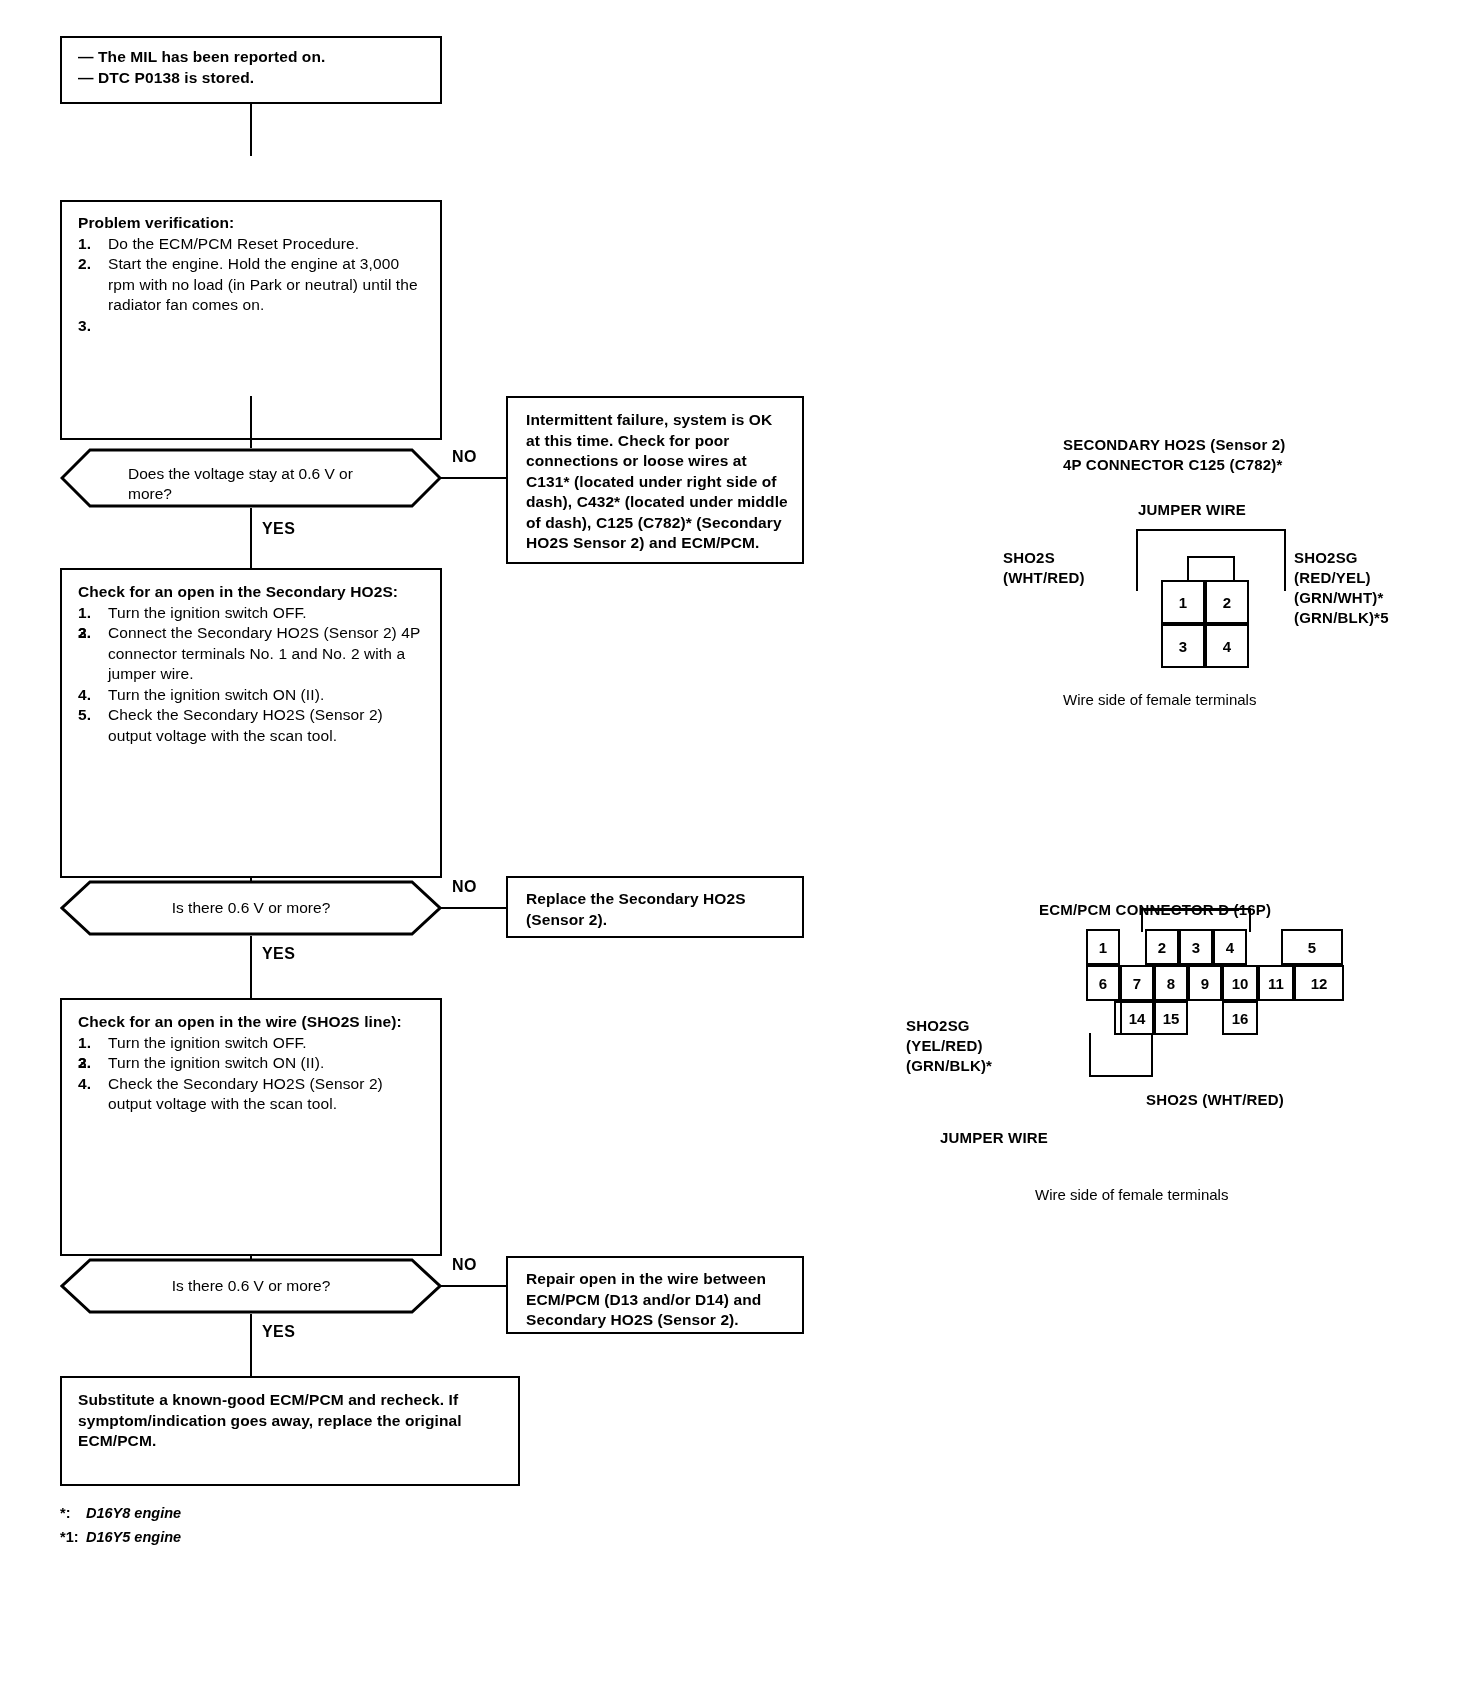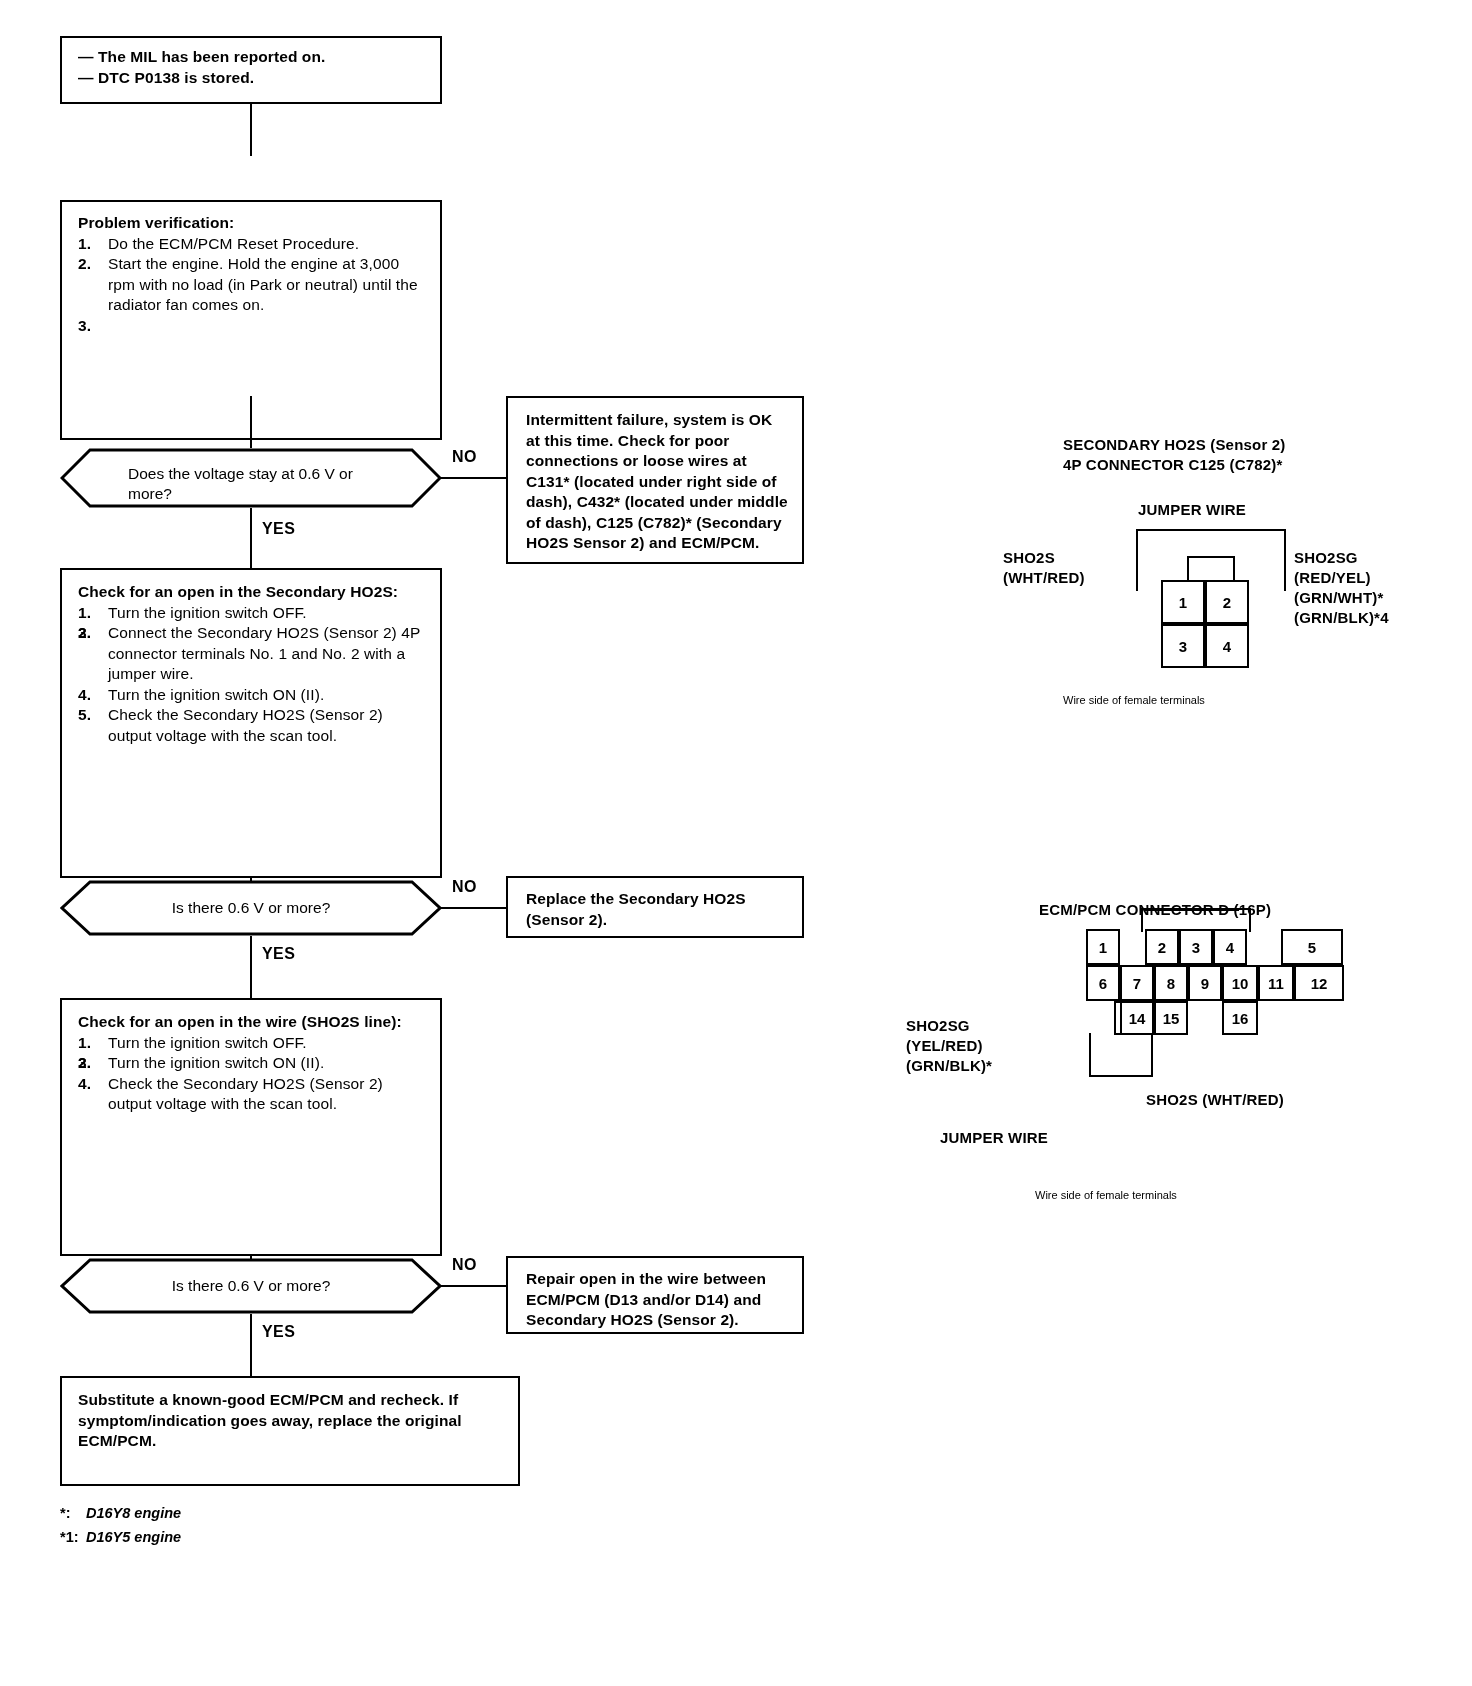--- a/index.html
+++ b/index.html
@@ -99,21 +99,21 @@
   
   .diagram-title {
     position: absolute;
     font-size: 15px;
     font-weight: bold;
     line-height: 20px;
     letter-spacing: 0.2px;
   }
   .diagram-caption {
     position: absolute;
-    font-size: 11px;
+    font-size: 15px;
     line-height: 20px;
   }
   .wire-label {
     position: absolute;
     font-size: 15px;
     font-weight: bold;
     line-height: 20px;
     letter-spacing: 0.2px;
   }
   .pin {
@@ -296,21 +296,21 @@
 
 <div class="wire-label" style="left:1003px; top:548px; width:132px; text-align:left;">
   <div>SHO2S</div>
   <div>(WHT/RED)</div>
 </div>
 
 <div class="wire-label" style="left:1294px; top:548px; width:170px;">
   <div>SHO2SG</div>
   <div>(RED/YEL)</div>
   <div>(GRN/WHT)*</div>
-  <div>(GRN/BLK)*4</div>
+  <div>(GRN/BLK)*5</div>
 </div>
 
 <div class="diagram-caption" style="left:1063px; top:690px;">Wire side of female terminals</div>
 
 <div class="diagram-title" style="left:1039px; top:900px; width:400px;">ECM/PCM CONNECTOR D (16P)</div>
 
 <div class="shell" style="left:1145px; top:908px; width:94px; height:0px; border-left:none; border-right:none; border-bottom:none;"></div>
 
 <div class="pin" style="left:1086px; top:929px; width:34px; height:36px;">1</div>
 <div class="pin" style="left:1145px; top:929px; width:34px; height:36px;">2</div>

